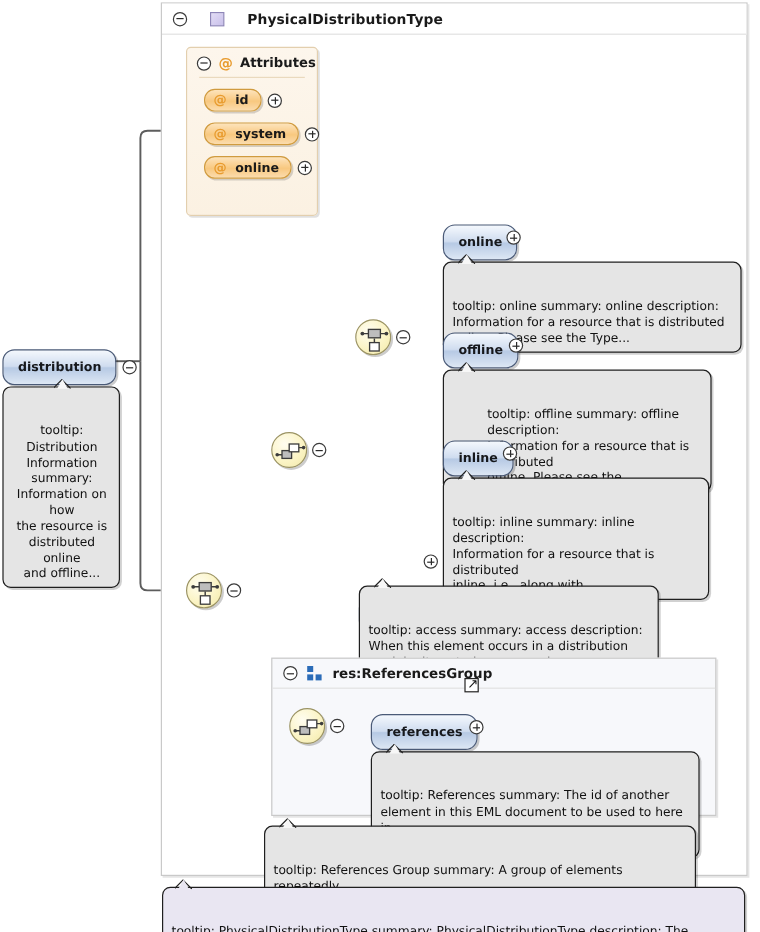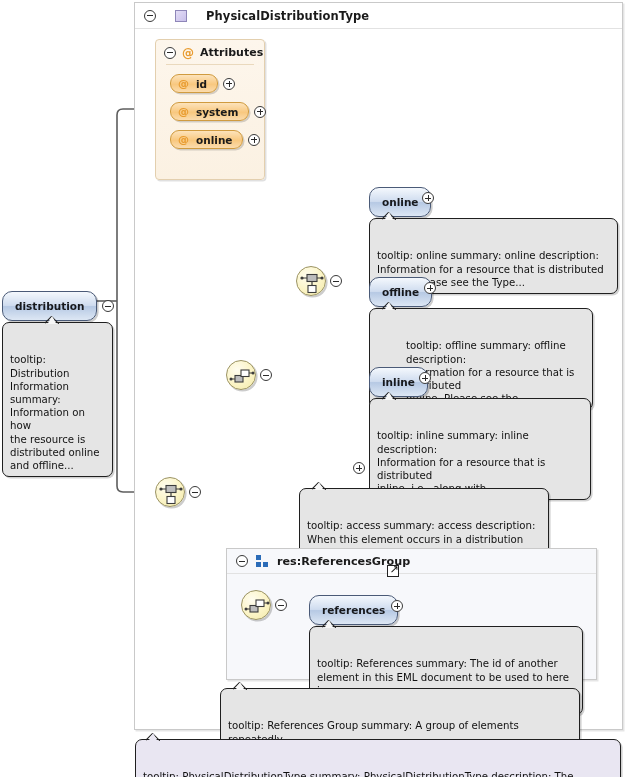--- a/index.html
+++ b/index.html
@@ -214,21 +214,21 @@
 
       <path d="M287,605 H309"></path>
     </g>
   </svg>
 
   <div class="row" style="position:absolute; left:2px; top:291px; gap:5px;">
     <div class="elem" style="position:relative; left:0; top:0;">distribution</div>
     <span class="tog"></span>
   </div>
 
-  <div class="tip" style="left:2px; top:322px; width:111px;">
+  <div class="tip" style="left:2px; top:322px; width:98px;text-align:center;">
     <span class="notch" style="left:42px;"><span class="notch-fill"></span></span>
     <span>tooltip: Distribution
 Information
 summary:
 Information on how
 the resource is
 distributed online
 and offline...</span>
   </div>
 

